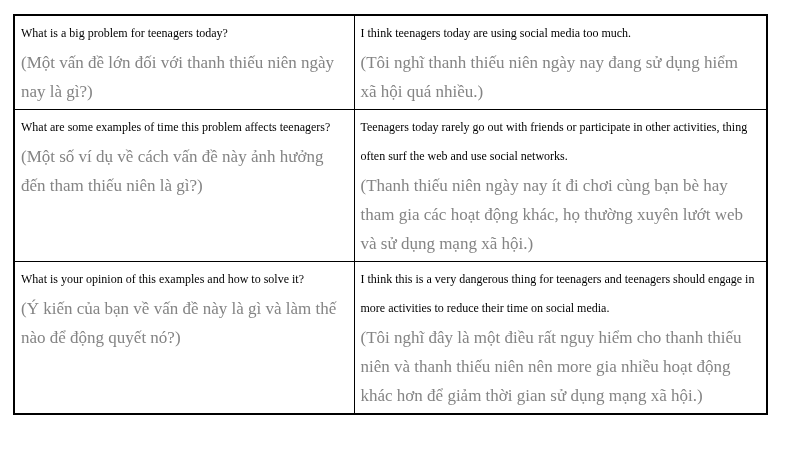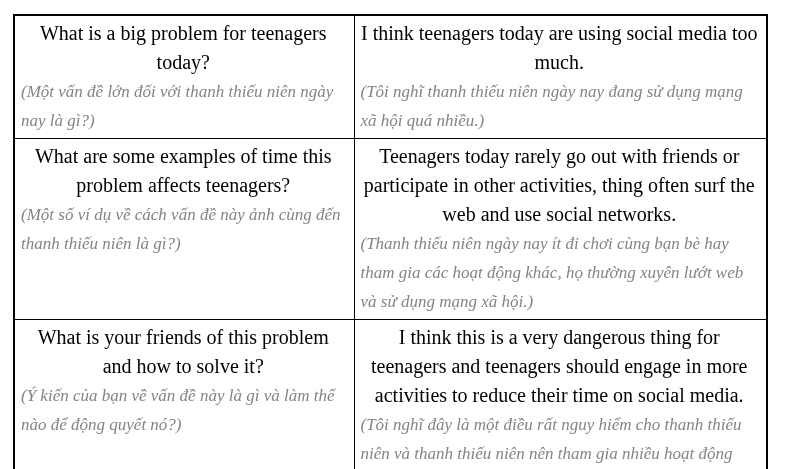--- a/index.html
+++ b/index.html
@@ -21,65 +21,63 @@
   }
   .qa-table col.col-q { width: 340px; }
   .qa-table col.col-a { width: 413px; }
   .qa-table td {
     border: 1px solid #000000;
     vertical-align: top;
     padding: 3px 8px 3px 6px;
   }
   .en-text {
     color: #000000;
-    font-size: 20px;
+    font-size: 12px;
     line-height: 29px;
     font-style: normal;
-    text-align: center;
   }
   .vi-text {
     color: #848484;
     font-size: 17px;
     line-height: 29px;
-    font-style: italic;
   }
 </style>
 </head>
 <body>
 
 <table class="qa-table">
   <colgroup>
     <col class="col-q">
     <col class="col-a">
   </colgroup>
   <tbody>
     <tr>
       <td>
         <div class="en-text">What is a big problem for teenagers today?</div>
         <div class="vi-text">(Một vấn đề lớn đối với thanh thiếu niên ngày nay là gì?)</div>
       </td>
       <td>
         <div class="en-text">I think teenagers today are using social media too much.</div>
-        <div class="vi-text">(Tôi nghĩ thanh thiếu niên ngày nay đang sử dụng mạng xã hội quá nhiều.)</div>
+        <div class="vi-text">(Tôi nghĩ thanh thiếu niên ngày nay đang sử dụng hiểm xã hội quá nhiều.)</div>
       </td>
     </tr>
     <tr>
       <td>
         <div class="en-text">What are some examples of time this problem affects teenagers?</div>
-        <div class="vi-text">(Một số ví dụ về cách vấn đề này ảnh cùng đến thanh thiếu niên là gì?)</div>
+        <div class="vi-text">(Một số ví dụ về cách vấn đề này ảnh hưởng đến tham thiếu niên là gì?)</div>
       </td>
       <td>
         <div class="en-text">Teenagers today rarely go out with friends or participate in other activities, thing often surf the web and use social networks.</div>
         <div class="vi-text">(Thanh thiếu niên ngày nay ít đi chơi cùng bạn bè hay tham gia các hoạt động khác, họ thường xuyên lướt web và sử dụng mạng xã hội.)</div>
       </td>
     </tr>
     <tr>
       <td>
-        <div class="en-text">What is your friends of this problem and how to solve it?</div>
+        <div class="en-text">What is your opinion of this examples and how to solve it?</div>
         <div class="vi-text">(Ý kiến của bạn về vấn đề này là gì và làm thế nào để động quyết nó?)</div>
       </td>
       <td>
         <div class="en-text">I think this is a very dangerous thing for teenagers and teenagers should engage in more activities to reduce their time on social media.</div>
-        <div class="vi-text">(Tôi nghĩ đây là một điều rất nguy hiểm cho thanh thiếu niên và thanh thiếu niên nên tham gia nhiều hoạt động chơi hơn để giảm thời gian sử dụng mạng xã hội.)</div>
+        <div class="vi-text">(Tôi nghĩ đây là một điều rất nguy hiểm cho thanh thiếu niên và thanh thiếu niên nên more gia nhiều hoạt động khác hơn để giảm thời gian sử dụng mạng xã hội.)</div>
       </td>
     </tr>
   </tbody>
 </table>
 
 </body></html>

